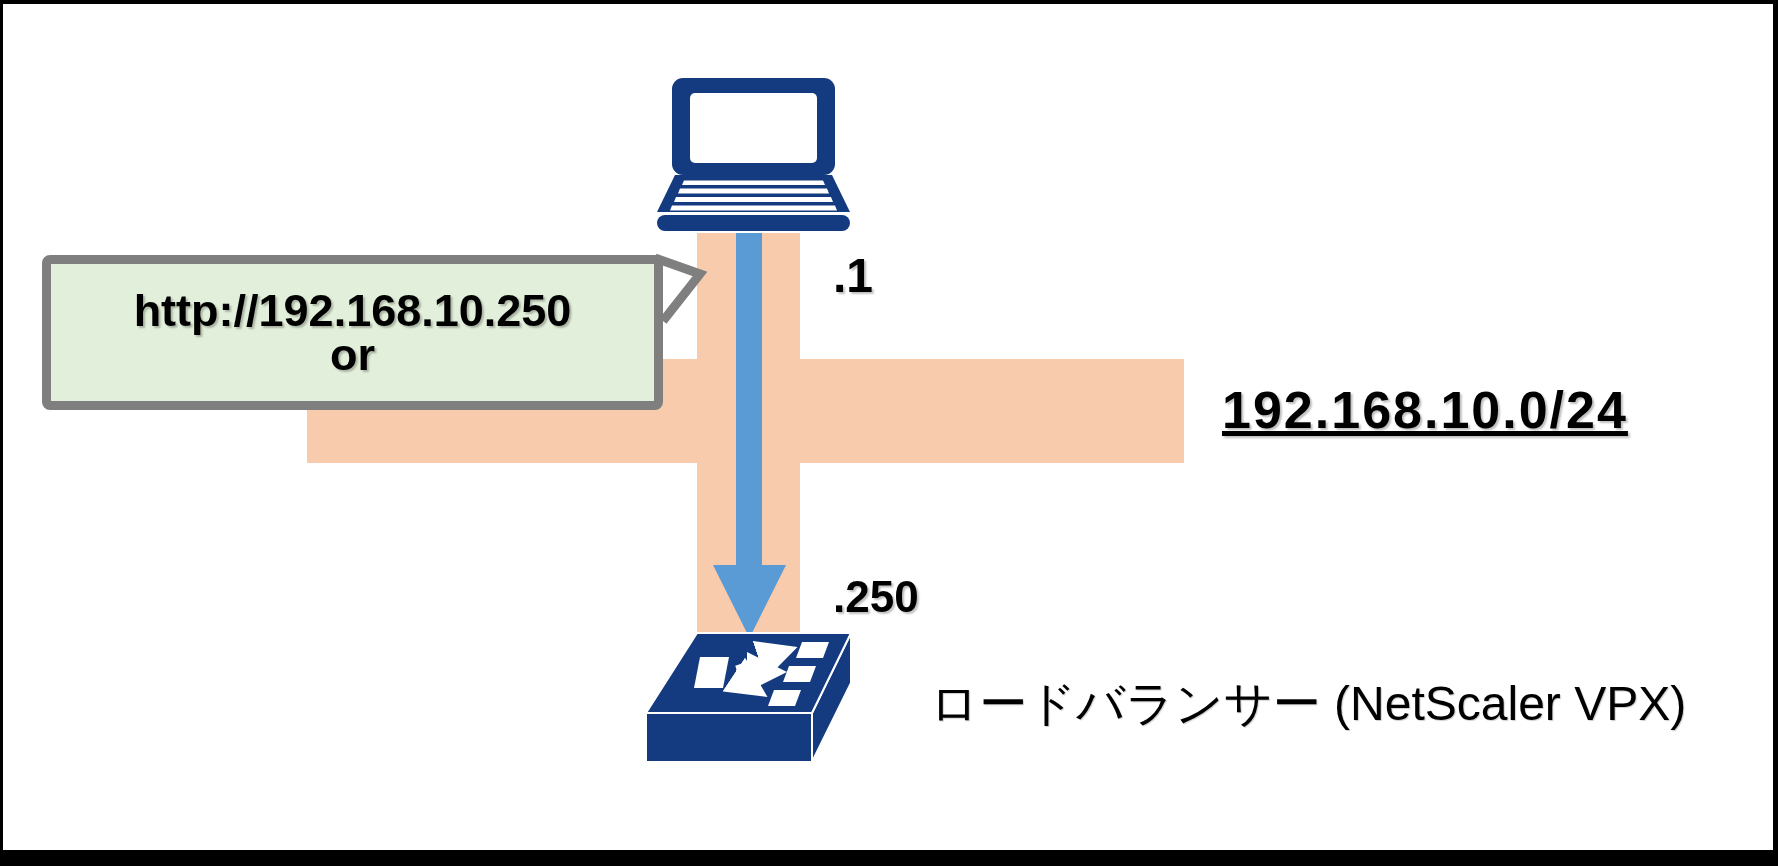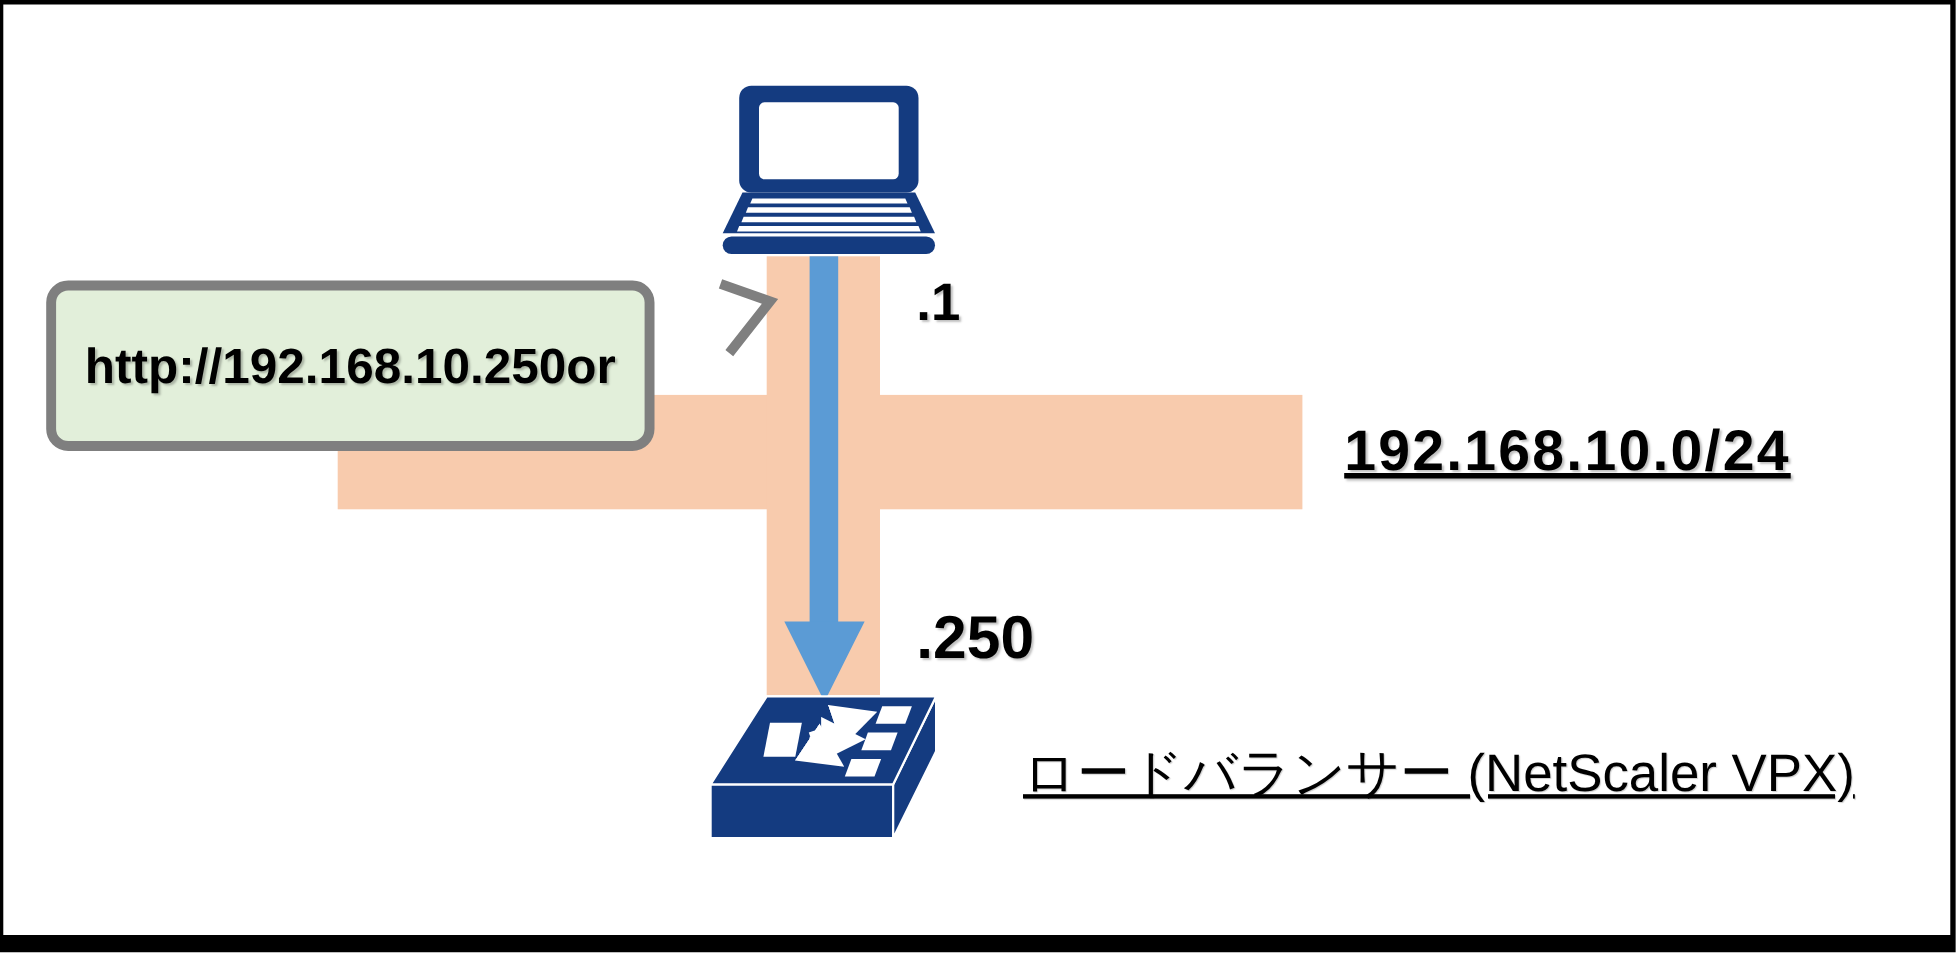--- a/index.html
+++ b/index.html
@@ -16,39 +16,39 @@
   
   .bar{position:absolute;background:var(--peach);z-index:1;}
   .h-bar{left:304px;top:355px;width:877px;height:104px;}
   .v-bar{left:694px;top:229px;width:103px;height:399px;}
   
   .art{position:absolute;left:-3px;top:-4px;width:1778px;height:866px;z-index:2;}
   .navy{fill:var(--navy);}
   
   .callout{
     position:absolute;z-index:3;
-    left:39px;top:251px;width:553px;height:155px;
+    left:39px;top:251px;width:621px;height:155px;
     box-sizing:border-box;
     background:var(--callout_fill);
     border:9px solid var(--callout_border);
-    border-radius:20px;
-    display:flex;flex-direction:row;justify-content:center;align-items:center;
+    border-radius:8px;
+    display:flex;flex-direction:column;justify-content:center;align-items:center;
     font-weight:bold;font-size:45px;line-height:44px;color:var(--text);
     text-align:center;
     text-shadow:2px 2px 2px rgba(0,0,0,0.25);
   }
   .label{
     position:absolute;z-index:3;color:var(--text);
     font-weight:bold;line-height:1;white-space:nowrap;
     text-shadow:2px 2px 2px rgba(0,0,0,0.25);
   }
   .ip-1{left:830px;top:248px;font-size:48px;}
-  .ip-250{left:830px;top:548px;font-size:55px;}
+  .ip-250{left:830px;top:571px;font-size:44px;}
   .network{left:1219px;top:380px;font-size:52px;letter-spacing:2px;text-decoration:underline;}
-  .lb-label{left:927px;top:676px;font-size:48px;font-weight:normal;text-shadow:1px 1px 1px rgba(0,0,0,0.2);text-decoration:underline;}
+  .lb-label{left:927px;top:676px;font-size:48px;font-weight:normal;text-shadow:1px 1px 1px rgba(0,0,0,0.2);}
 </style>
 </head>
 <body>
 
 <div class="canvas">
 
   <div class="bar h-bar"></div>
   <div class="bar v-bar"></div>
 
   <svg class="art" viewBox="0 0 1778 866">

